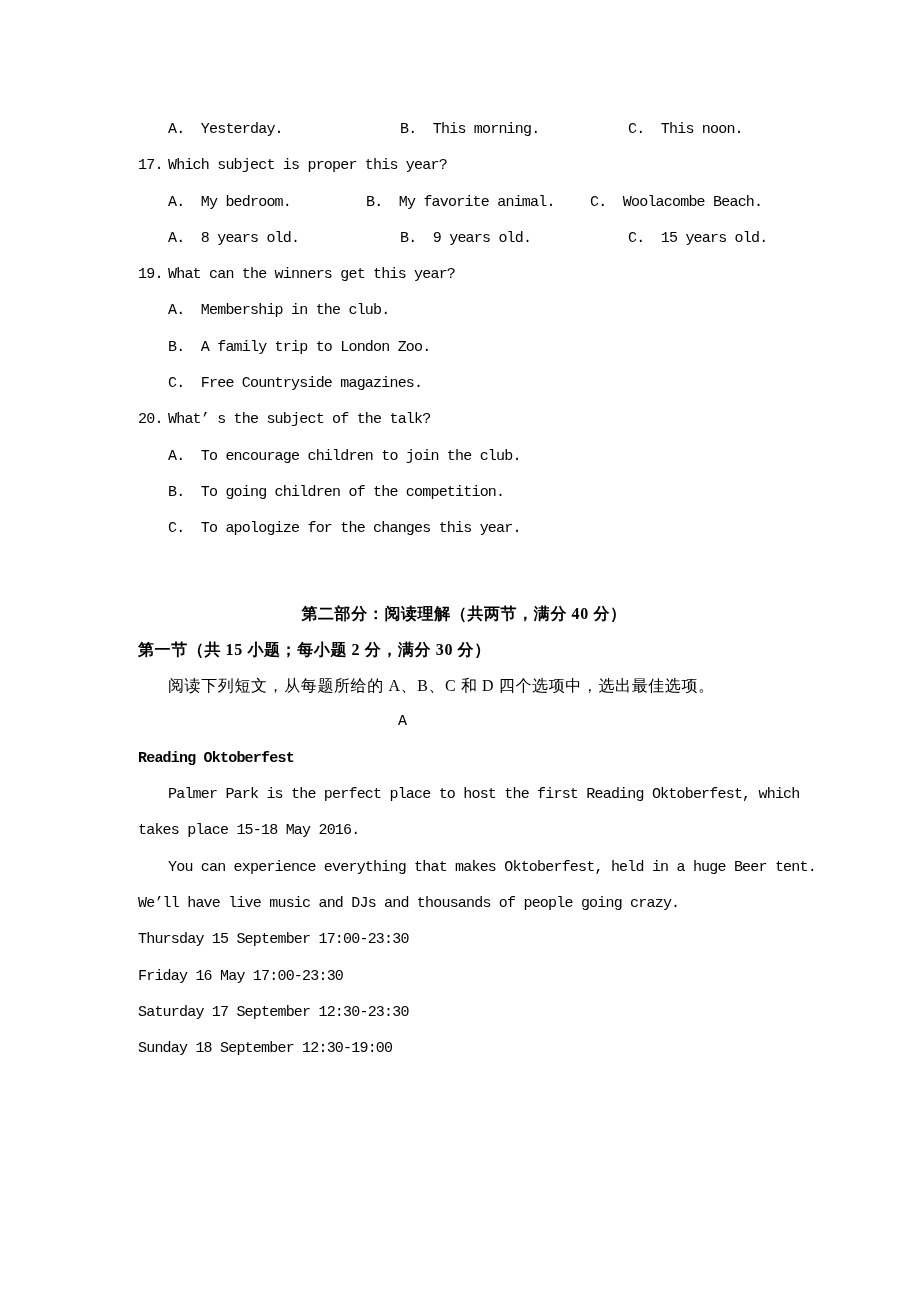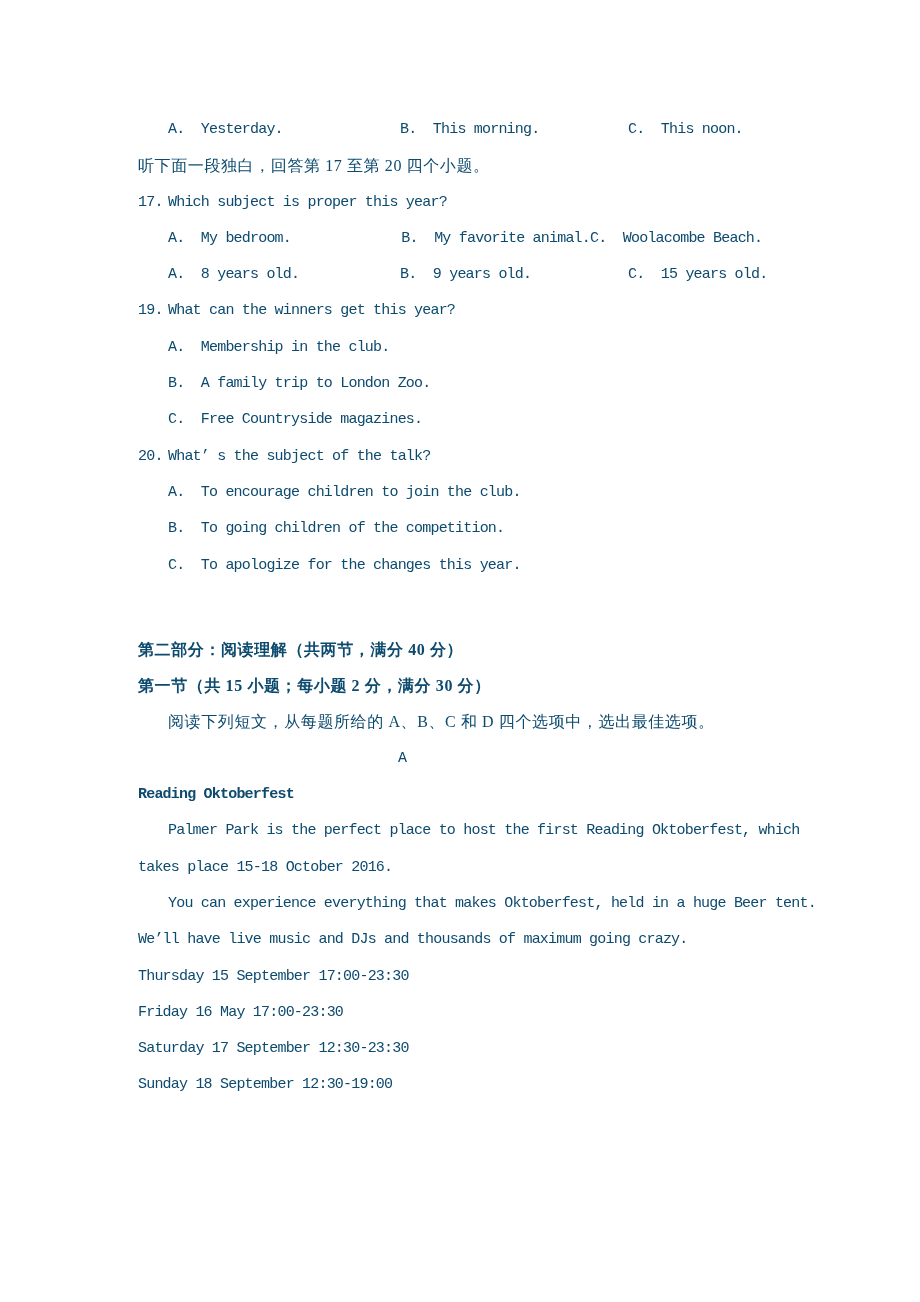--- a/index.html
+++ b/index.html
@@ -4,61 +4,60 @@
 <style>
   html, body { margin: 0; padding: 0; background: #ffffff; }
   .page {
     position: relative;
     width: 920px;
     height: 1302px;
     background: #ffffff;
     box-sizing: border-box;
     padding: 112px 130px 0 138px;
     overflow: hidden;
-    color: #0c4a6e;
+    color: #000000;
   }
   .line {
     line-height: 36.3px;
     white-space: pre;
   }
   .en {
     font-family: "Liberation Mono", "DejaVu Sans Mono", monospace;
     font-size: 15px;
     letter-spacing: -0.8px;
   }
   .zh {
     font-family: "Liberation Serif", "DejaVu Serif", serif;
     font-size: 16px;
     letter-spacing: 0.6px;
   }
   .bold { font-weight: bold; }
   .indent { padding-left: 30px; }
-  .center { text-align: left; }
+  .center { text-align: center; }
   .passage-label { padding-left: 260px; }
   .spacer48 { height: 48px; }
   .qline { display: flex; }
   .qline .qnum { width: 30px; flex: 0 0 30px; }
   .opts { display: flex; padding-left: 30px; }
   .opts .o1 { width: 232px; flex: 0 0 232px; }
   .opts .o2 { width: 228px; flex: 0 0 228px; }
   .opts.narrow .o1 { width: 198px; flex: 0 0 198px; }
-  .opts.narrow .o2 { width: 224px; flex: 0 0 224px; text-align: right; }
+  .opts.narrow .o2 { width: 224px; flex: 0 0 224px; }
 </style>
 </head>
 <body>
 
 <div class="page">
 
   <div class="line en opts">
     <span class="o1">A.  Yesterday.</span>
     <span class="o2">B.  This morning.</span>
     <span class="o3">C.  This noon.</span>
   </div>
 
-  <div class="line zh">听下面一段独白，回答第 17 至第 20 四个小题。</div>
 
   <div class="line en qline">
     <span class="qnum">17.</span>
     <span>Which subject is proper this year?</span>
   </div>
   <div class="line en opts narrow">
     <span class="o1">A.  My bedroom.</span>
     <span class="o2">B.  My favorite animal.</span>
     <span class="o3">C.  Woolacombe Beach.</span>
   </div>
@@ -87,21 +86,21 @@
 
   <div class="spacer48"></div>
 
   <div class="line zh bold center">第二部分：阅读理解（共两节，满分 40 分）</div>
   <div class="line zh bold">第一节（共 15 小题；每小题 2 分，满分 30 分）</div>
   <div class="line zh indent">阅读下列短文，从每题所给的 A、B、C 和 D 四个选项中，选出最佳选项。</div>
   <div class="line en passage-label">A</div>
 
   <div class="line en bold">Reading Oktoberfest</div>
   <div class="line en indent">Palmer Park is the perfect place to host the first Reading Oktoberfest, which</div>
-  <div class="line en">takes place 15-18 October 2016.</div>
+  <div class="line en">takes place 15-18 May 2016.</div>
   <div class="line en indent">You can experience everything that makes Oktoberfest, held in a huge Beer tent.</div>
-  <div class="line en">We’ll have live music and DJs and thousands of maximum going crazy.</div>
+  <div class="line en">We’ll have live music and DJs and thousands of people going crazy.</div>
   <div class="line en">Thursday 15 September 17:00-23:30</div>
   <div class="line en">Friday 16 May 17:00-23:30</div>
   <div class="line en">Saturday 17 September 12:30-23:30</div>
   <div class="line en">Sunday 18 September 12:30-19:00</div>
 
 </div>
 
 </body></html>

